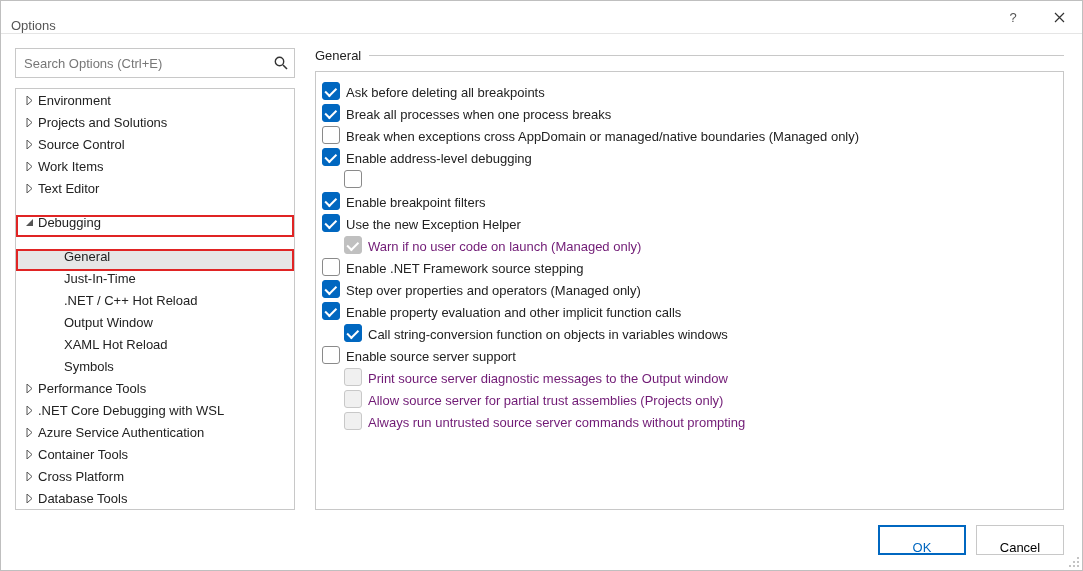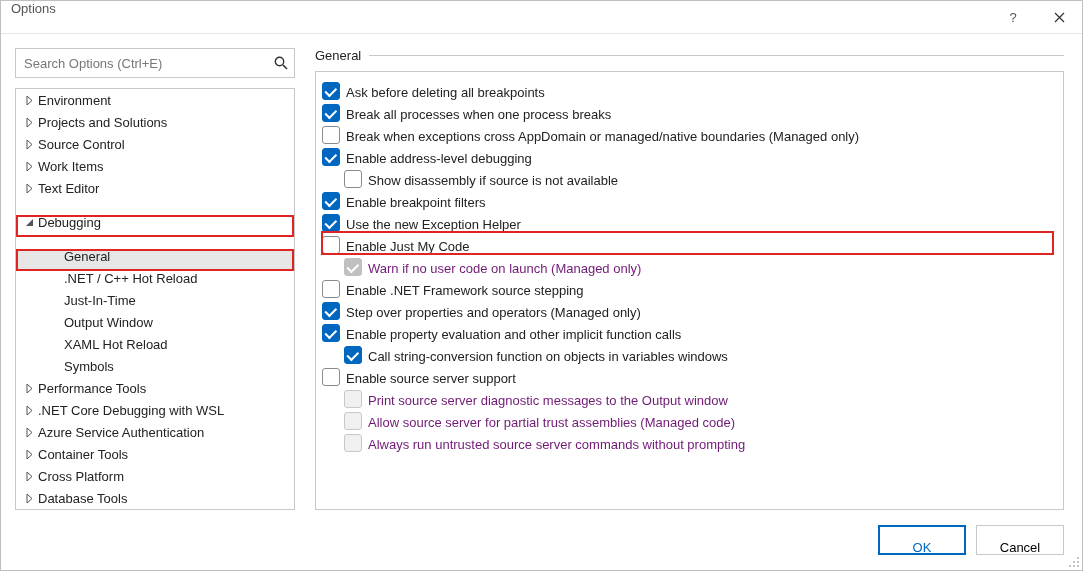--- a/index.html
+++ b/index.html
@@ -1,18 +1,18 @@
 <!DOCTYPE html>
 <html><head>
 <meta charset="utf-8">
 <style>
   html,body{margin:0;padding:0;font-family:"Segoe UI",Tahoma,sans-serif;font-size:13px;color:#222;background:#fff;}
   .window{width:1083px;height:571px;border:1px solid #bfbfbf;box-sizing:border-box;display:flex;flex-direction:column;position:relative;}
   
-  .titlebar{height:32px;display:flex;align-items:flex-start;border-bottom:1px solid #e5e5e5;padding:0 0 0 10px;color:#555;}
+  .titlebar{height:32px;display:flex;align-items:flex-end;border-bottom:1px solid #e5e5e5;padding:0 0 0 10px;color:#555;}
   .titlebar .title{flex:1;font-size:13px;}
   .titlebar .btn{width:46px;height:32px;display:flex;align-items:center;justify-content:center;color:#555;}
   
   .body{flex:1;display:flex;gap:20px;padding:14px 18px 0 14px;min-height:0;}
   
   .left-col{width:280px;display:flex;flex-direction:column;}
   .search-wrap{position:relative;border:1px solid #c8c8c8;height:28px;display:flex;align-items:center;margin-bottom:10px;}
   .search-wrap input{border:none;outline:none;flex:1;padding:0 8px;font-size:13px;color:#6d28d9;}
   .search-wrap input::placeholder{color:#777;}
   .search-wrap .sicon{width:26px;display:flex;align-items:center;justify-content:center;color:#333;}
@@ -132,25 +132,25 @@
                 </svg>
               </span>
               <span>Debugging</span>
             </div>
             <div class="node indent-2 sel hl">
               <span class="tw"></span>
               <span>General</span>
             </div>
             <div class="node indent-2">
               <span class="tw"></span>
+              <span>Just-In-Time</span>
+            </div>
+            <div class="node indent-2">
+              <span class="tw"></span>
               <span>.NET / C++ Hot Reload</span>
-            </div>
-            <div class="node indent-2">
-              <span class="tw"></span>
-              <span>Just-In-Time</span>
             </div>
             <div class="node indent-2">
               <span class="tw"></span>
               <span>Output Window</span>
             </div>
             <div class="node indent-2">
               <span class="tw"></span>
               <span>XAML Hot Reload</span>
             </div>
             <div class="node indent-2">
@@ -235,33 +235,28 @@
             <div class="row">
               <span class="cb"></span>
               <span>Break when exceptions cross AppDomain or managed/native boundaries (Managed only)</span>
             </div>
             <div class="row">
               <span class="cb checked"></span>
               <span>Enable address-level debugging</span>
             </div>
             <div class="row in1">
               <span class="cb"></span>
-              <span>Show disassembly if source is not available</span>
             </div>
             <div class="row">
               <span class="cb checked"></span>
               <span>Enable breakpoint filters</span>
             </div>
             <div class="row">
               <span class="cb checked"></span>
               <span>Use the new Exception Helper</span>
-            </div>
-            <div class="row hl">
-              <span class="cb"></span>
-              <span>Enable Just My Code</span>
             </div>
             <div class="row in1 disabled">
               <span class="cb checked disabled"></span>
               <span>Warn if no user code on launch (Managed only)</span>
             </div>
             <div class="row">
               <span class="cb"></span>
               <span>Enable .NET Framework source stepping</span>
             </div>
             <div class="row">
@@ -279,21 +274,21 @@
             <div class="row">
               <span class="cb"></span>
               <span>Enable source server support</span>
             </div>
             <div class="row in1 disabled">
               <span class="cb disabled"></span>
               <span>Print source server diagnostic messages to the Output window</span>
             </div>
             <div class="row in1 disabled">
               <span class="cb disabled"></span>
-              <span>Allow source server for partial trust assemblies (Managed code)</span>
+              <span>Allow source server for partial trust assemblies (Projects only)</span>
             </div>
             <div class="row in1 disabled">
               <span class="cb disabled"></span>
               <span>Always run untrusted source server commands without prompting</span>
             </div>
           </div>
       </div>
     </div>
 
   </div>

